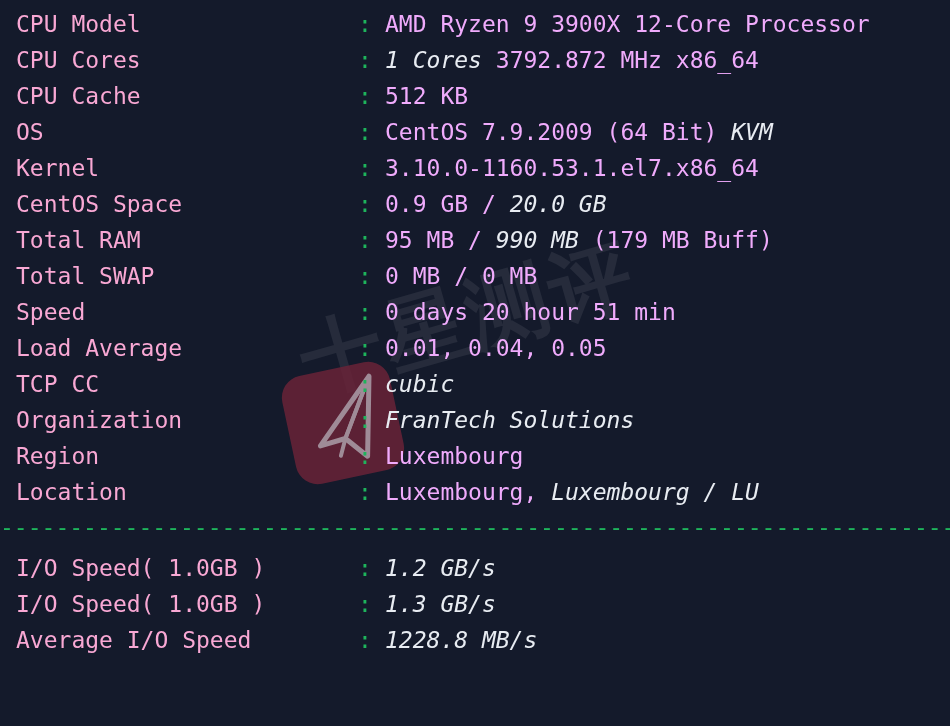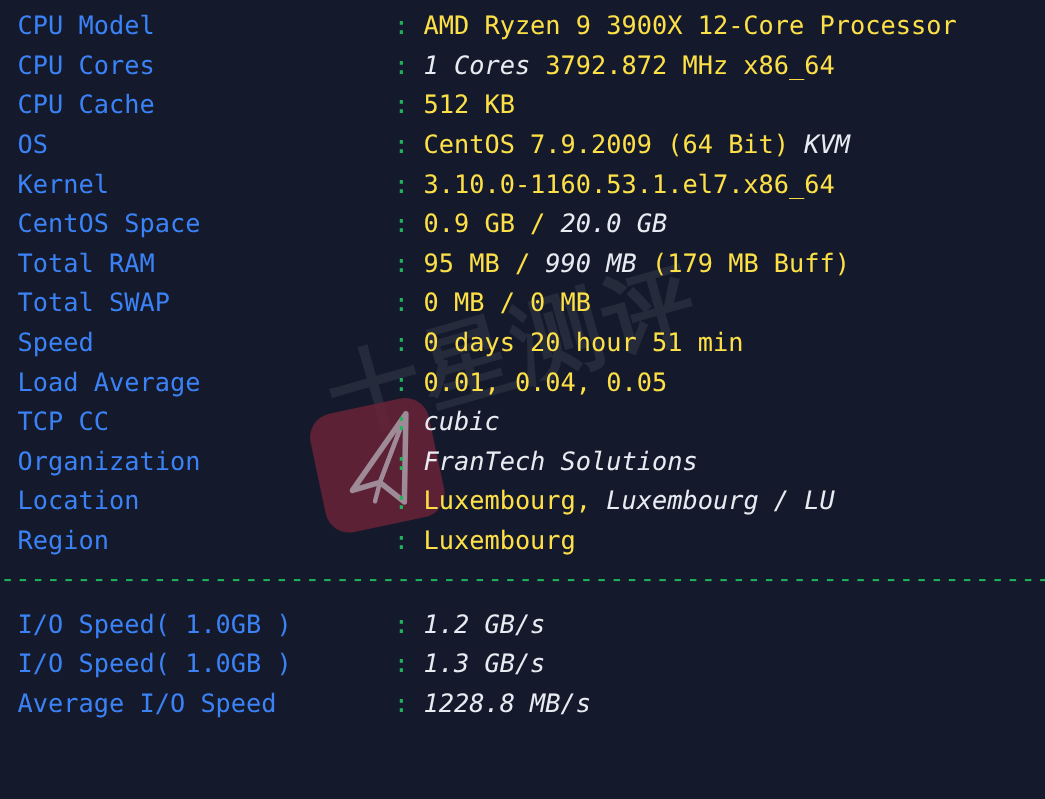--- a/index.html
+++ b/index.html
@@ -71,28 +71,28 @@
   .row {
     height: 36px;
     white-space: pre;
     display: block;
   }
   .label {
     display: inline-block;
     width: 358px;
     padding-left: 16px;
     box-sizing: border-box;
-    color: #3b82f6;
+    color: #f9a8d4;
   }
   .colon {
     display: inline-block;
     width: 27px;
     color: #1eb45c;
   }
-  .val { color: #fde047; }
+  .val { color: #f0abfc; }
   .w  { color: #e8ecf2; font-style: italic; }
 
   .sep {
     height: 34px;
     line-height: 34px;
     color: #1eb45c;
     white-space: pre;
     overflow: hidden;
     display: block;
     letter-spacing: 0px;
@@ -122,22 +122,22 @@
         <div class="row"><span class="label">CPU Cache</span><span class="colon">:</span><span><span class="val">512 KB</span></span></div>
         <div class="row"><span class="label">OS</span><span class="colon">:</span><span><span class="val">CentOS 7.9.2009 (64 Bit) </span><span class="w">KVM</span></span></div>
         <div class="row"><span class="label">Kernel</span><span class="colon">:</span><span><span class="val">3.10.0-1160.53.1.el7.x86_64</span></span></div>
         <div class="row"><span class="label">CentOS Space</span><span class="colon">:</span><span><span class="val">0.9 GB / </span><span class="w">20.0 GB</span></span></div>
         <div class="row"><span class="label">Total RAM</span><span class="colon">:</span><span><span class="val">95 MB / </span><span class="w">990 MB </span><span class="val">(179 MB Buff)</span></span></div>
         <div class="row"><span class="label">Total SWAP</span><span class="colon">:</span><span><span class="val">0 MB / 0 MB</span></span></div>
         <div class="row"><span class="label">Speed</span><span class="colon">:</span><span><span class="val">0 days 20 hour 51 min</span></span></div>
         <div class="row"><span class="label">Load Average</span><span class="colon">:</span><span><span class="val">0.01, 0.04, 0.05</span></span></div>
         <div class="row"><span class="label">TCP CC</span><span class="colon">:</span><span><span class="w">cubic</span></span></div>
         <div class="row"><span class="label">Organization</span><span class="colon">:</span><span><span class="w">FranTech Solutions</span></span></div>
+        <div class="row"><span class="label">Region</span><span class="colon">:</span><span><span class="val">Luxembourg</span></span></div>
         <div class="row"><span class="label">Location</span><span class="colon">:</span><span><span class="val">Luxembourg, </span><span class="w">Luxembourg / LU</span></span></div>
-        <div class="row"><span class="label">Region</span><span class="colon">:</span><span><span class="val">Luxembourg</span></span></div>
       </div>
     <div class="sep" id="separator">----------------------------------------------------------------------</div>
     <div class="gap"></div>
     <div id="ioinfo">
         <div class="row"><span class="label">I/O Speed( 1.0GB )</span><span class="colon">:</span><span><span class="w">1.2 GB/s</span></span></div>
         <div class="row"><span class="label">I/O Speed( 1.0GB )</span><span class="colon">:</span><span><span class="w">1.3 GB/s</span></span></div>
         <div class="row"><span class="label">Average I/O Speed</span><span class="colon">:</span><span><span class="w">1228.8 MB/s</span></span></div>
       </div>
   </div>
 

